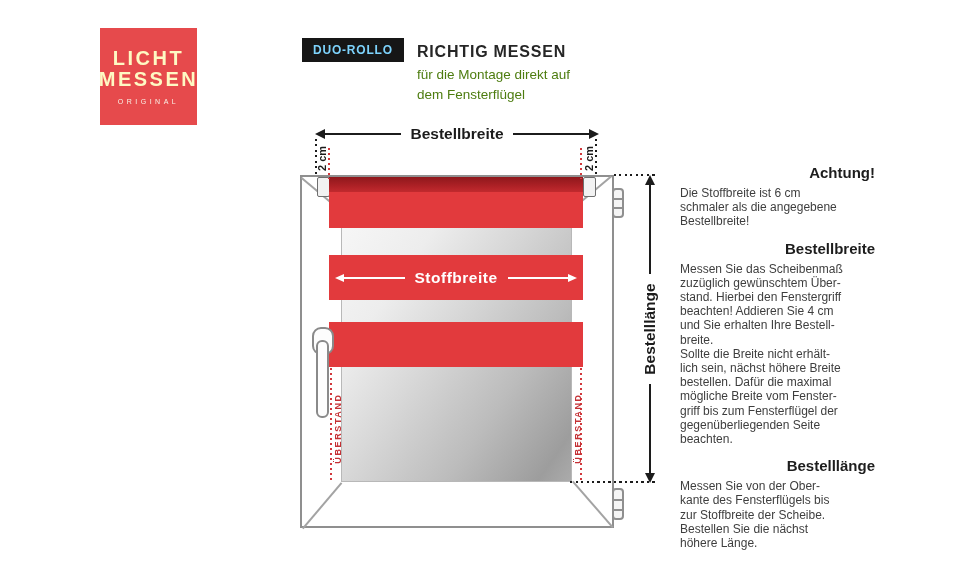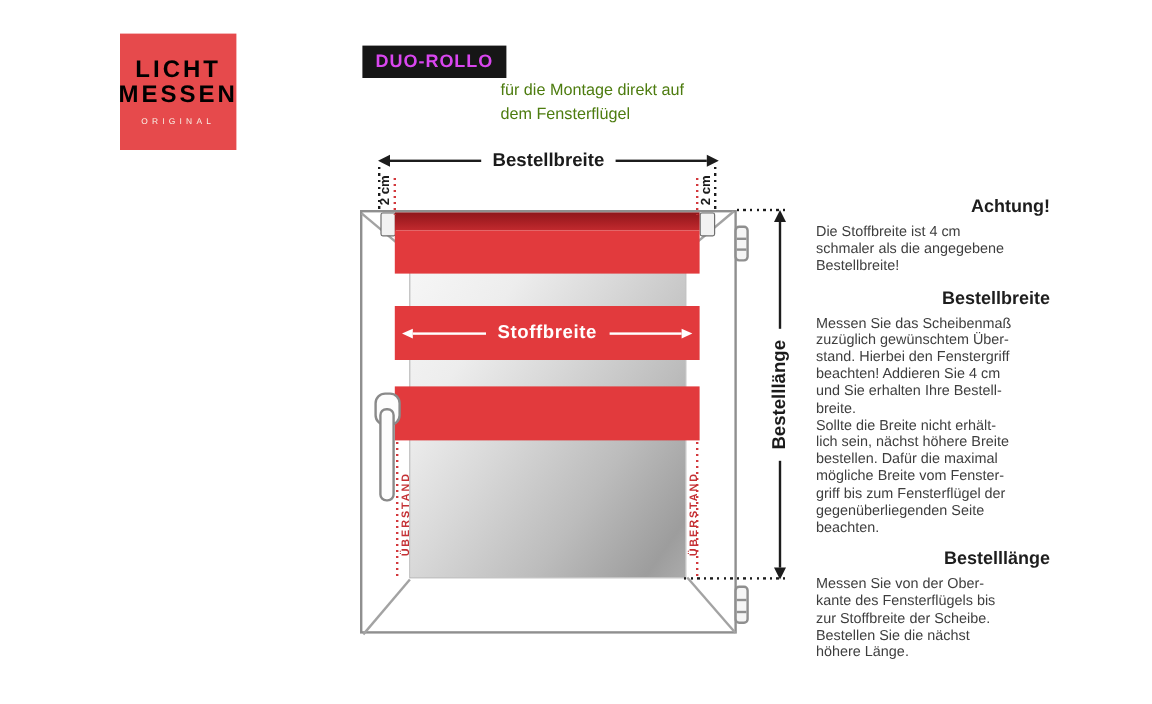--- a/index.html
+++ b/index.html
@@ -4,27 +4,27 @@
 <style>
   * { margin:0; padding:0; box-sizing:border-box; }
   html,body { background:#ffffff; }
   body { font-family:"Liberation Sans", sans-serif; }
   #page { position:relative; width:960px; height:587px; background:#fff; overflow:hidden; }
 
   
   .logo { position:absolute; left:100px; top:28px; width:97px; height:97px;
           background:#e64a4c; display:flex; flex-direction:column; align-items:center;
           justify-content:center; }
-  .logo .l1, .logo .l2 { color:#000000; font-weight:bold; font-size:20px;
+  .logo .l1, .logo .l2 { color:#fef9c3; font-weight:bold; font-size:20px;
           letter-spacing:2.5px; line-height:21px; }
   .logo .sub { color:#f8f1e6; font-size:7px; letter-spacing:3.5px; margin-top:8px; }
 
   
-  .badge { position:absolute; left:302px; top:38px; background:#161616; color:#d946ef;
-           font-weight:bold; font-size:15px; letter-spacing:0.8px; padding:5px 11px; }
+  .badge { position:absolute; left:302px; top:38px; background:#161616; color:#7dd3fc;
+           font-weight:bold; font-size:12px; letter-spacing:0.8px; padding:5px 11px; }
   .title { position:absolute; left:417px; top:43px; color:#262626; font-weight:bold;
            font-size:16px; letter-spacing:0.8px; }
   .subtitle { position:absolute; left:417px; top:65px; color:#4d7c0f; font-size:13.5px;
            line-height:19.5px; white-space:pre-line; }
 
   
   .frame { position:absolute; left:300px; top:175px; width:314px; height:353px;
            border:2px solid #8f8f8f; background:#fff; z-index:1; }
   .bevel { position:absolute; height:2px; background:#a3a3a3; transform-origin:0 0; z-index:2; }
   .glass { position:absolute; left:341px; top:210px; width:231px; height:272px; z-index:3;
@@ -82,20 +82,21 @@
 
 <div id="page">
 
   <div class="logo">
     <span class="l1">LICHT</span>
     <span class="l2">MESSEN</span>
     <span class="sub">ORIGINAL</span>
   </div>
 
   <div class="badge">DUO-ROLLO</div>
+  <div class="title">RICHTIG MESSEN</div>
   <div class="subtitle">für die Montage direkt auf
 dem Fensterflügel</div>
 
   <div class="frame"></div>
   <div class="bevel" style="left:302px; top:177px; width:51px; transform:rotate(40deg);"></div>
   <div class="bevel" style="left:612px; top:177px; width:52px; transform:rotate(140deg);"></div>
   <div class="bevel" style="left:302px; top:528px; width:60px; transform:rotate(-49.7deg);"></div>
   <div class="bevel" style="left:612px; top:528px; width:61px; transform:rotate(-131deg);"></div>
   <div class="glass"></div>
 
@@ -151,21 +152,21 @@
   <div class="arrow rot" style="left:496px; top:320px; width:308px; height:18px;">
     <span class="ah-l"></span>
     <span class="line"></span>
     <span class="lbl">Bestelllänge</span>
     <span class="line"></span>
     <span class="ah-r"></span>
   </div>
 
   <div class="infocol">
     <h3>Achtung!</h3>
-    <p>Die Stoffbreite ist 4 cm
+    <p>Die Stoffbreite ist 6 cm
 schmaler als die angegebene
 Bestellbreite!</p>
     <h3>Bestellbreite</h3>
     <p>Messen Sie das Scheibenmaß
 zuzüglich gewünschtem Über-
 stand. Hierbei den Fenstergriff
 beachten! Addieren Sie 4 cm
 und Sie erhalten Ihre Bestell-
 breite.
 Sollte die Breite nicht erhält-

